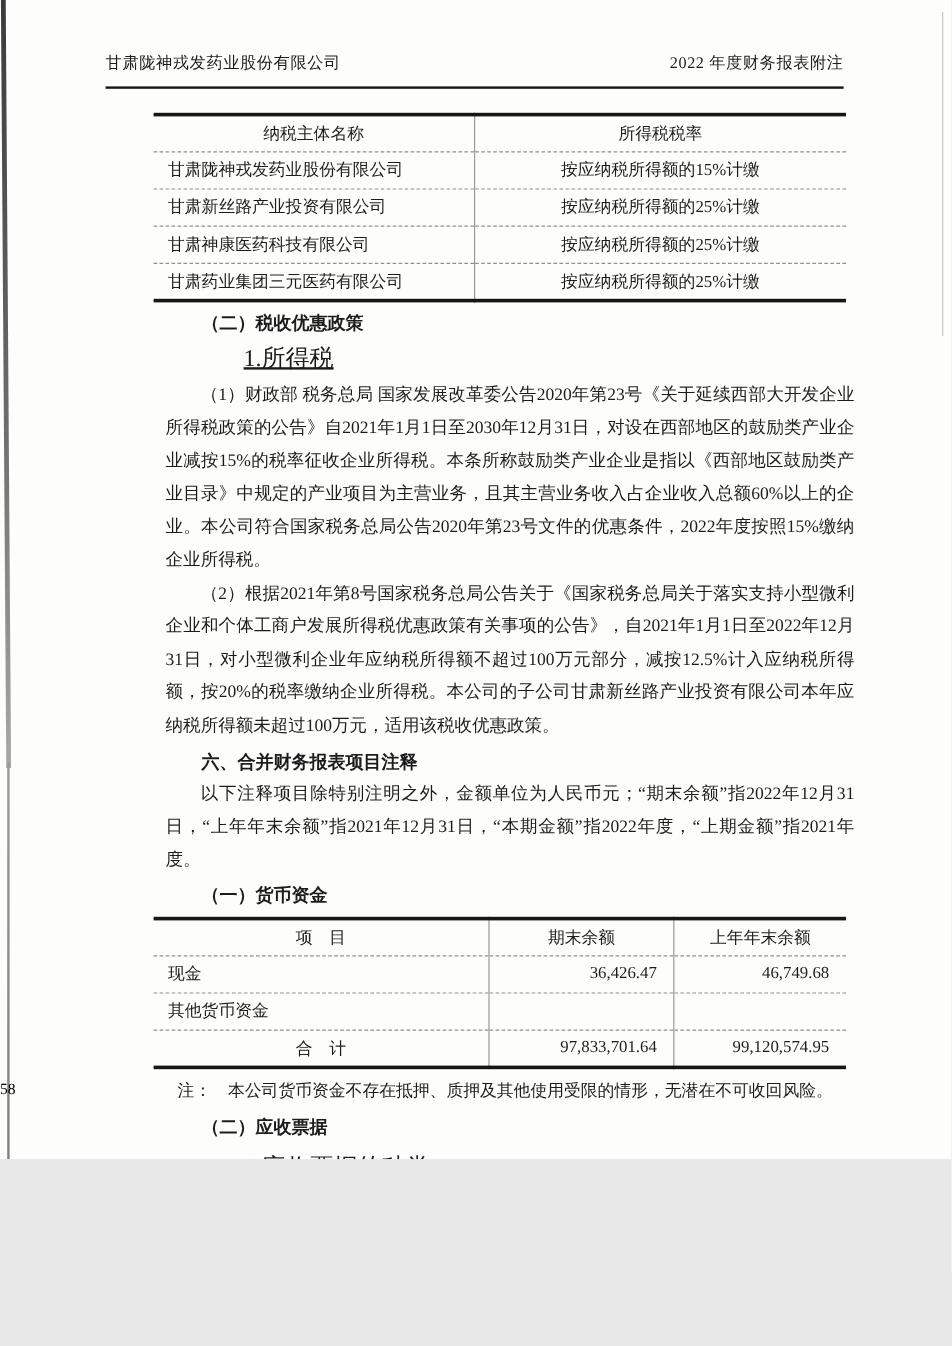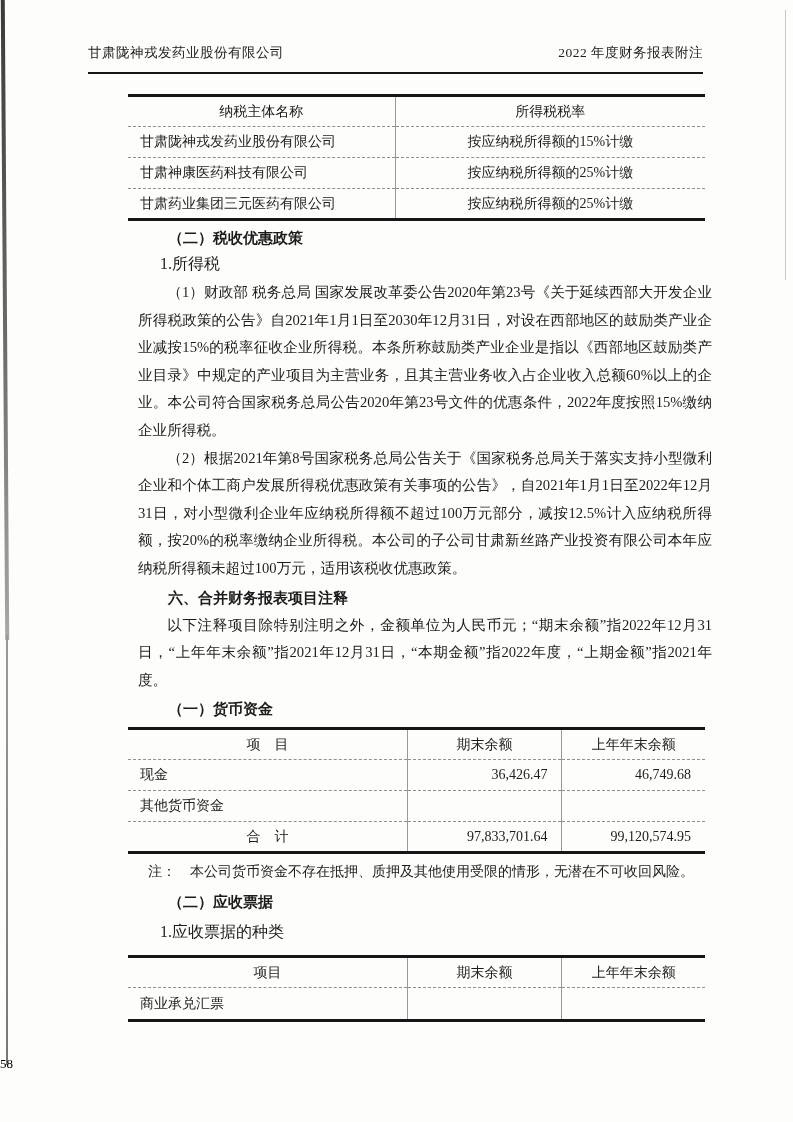--- a/index.html
+++ b/index.html
@@ -1,19 +1,19 @@
 <!DOCTYPE html>
 <html><head>
 <meta charset="utf-8">
 <style>
   * { margin:0; padding:0; box-sizing:border-box; }
   html,body { background:#e8e8e8; }
   .page {
     position:relative;
-    width:793px; height:1122px;
+    width:793px; height:966px;
     margin:0 auto;
     background:#fdfdfb;
     font-family:"Liberation Serif","DejaVu Serif",serif;
     color:#1c1c1c;
     overflow:hidden;
   }
   
   .scan-edge-left {
     position:absolute; left:3px; top:0; width:4px; height:640px;
     background:linear-gradient(180deg,#3a3a3a 0%,#6d6d6d 55%,#a9a9a9 100%);
@@ -54,21 +54,21 @@
   table.fin .vline { border-left:1px solid #9a9a9a; }
   table.fin th { text-align:center; }
   .cell-left { text-align:left; padding-left:12px !important; }
   .cell-center { text-align:center; }
   .cell-num { text-align:right; padding-right:14px !important; }
 
   .tax-table { margin-top:20px; }
   .tax-table th, .tax-table td { height:32px; }
 
   .h-bold { font-weight:bold; font-size:15px; margin-left:80px; }
-  .h-sub { font-size:16px; margin-left:72px; }
+  .h-sub { font-size:20px; margin-left:115px;text-decoration:underline; }
 
   .para {
     margin-left:50px; width:574px;
     font-size:14.6px; line-height:27.6px;
     text-align:justify; text-indent:2em;
   }
 
   .note-line { margin-left:60px; margin-top:9px; font-size:14px; }
 
   .sp-8 { margin-top:8px; } .sp-6 { margin-top:6px; } .sp-10 { margin-top:10px; }
@@ -97,20 +97,24 @@
 
     <table class="fin tax-table">
       <tbody>
           <tr>
         <th style="width:46.3%">纳税主体名称</th>
         <th class="vline">所得税税率</th>
       </tr>
       <tr>
         <td class="cell-left">甘肃陇神戎发药业股份有限公司</td>
         <td class="vline cell-center">按应纳税所得额的15%计缴</td>
+      </tr>
+      <tr>
+        <td class="cell-left">甘肃新丝路产业投资有限公司</td>
+        <td class="vline cell-center">按应纳税所得额的25%计缴</td>
       </tr>
       <tr>
         <td class="cell-left">甘肃神康医药科技有限公司</td>
         <td class="vline cell-center">按应纳税所得额的25%计缴</td>
       </tr>
       <tr>
         <td class="cell-left">甘肃药业集团三元医药有限公司</td>
         <td class="vline cell-center">按应纳税所得额的25%计缴</td>
       </tr>
     </tbody>

